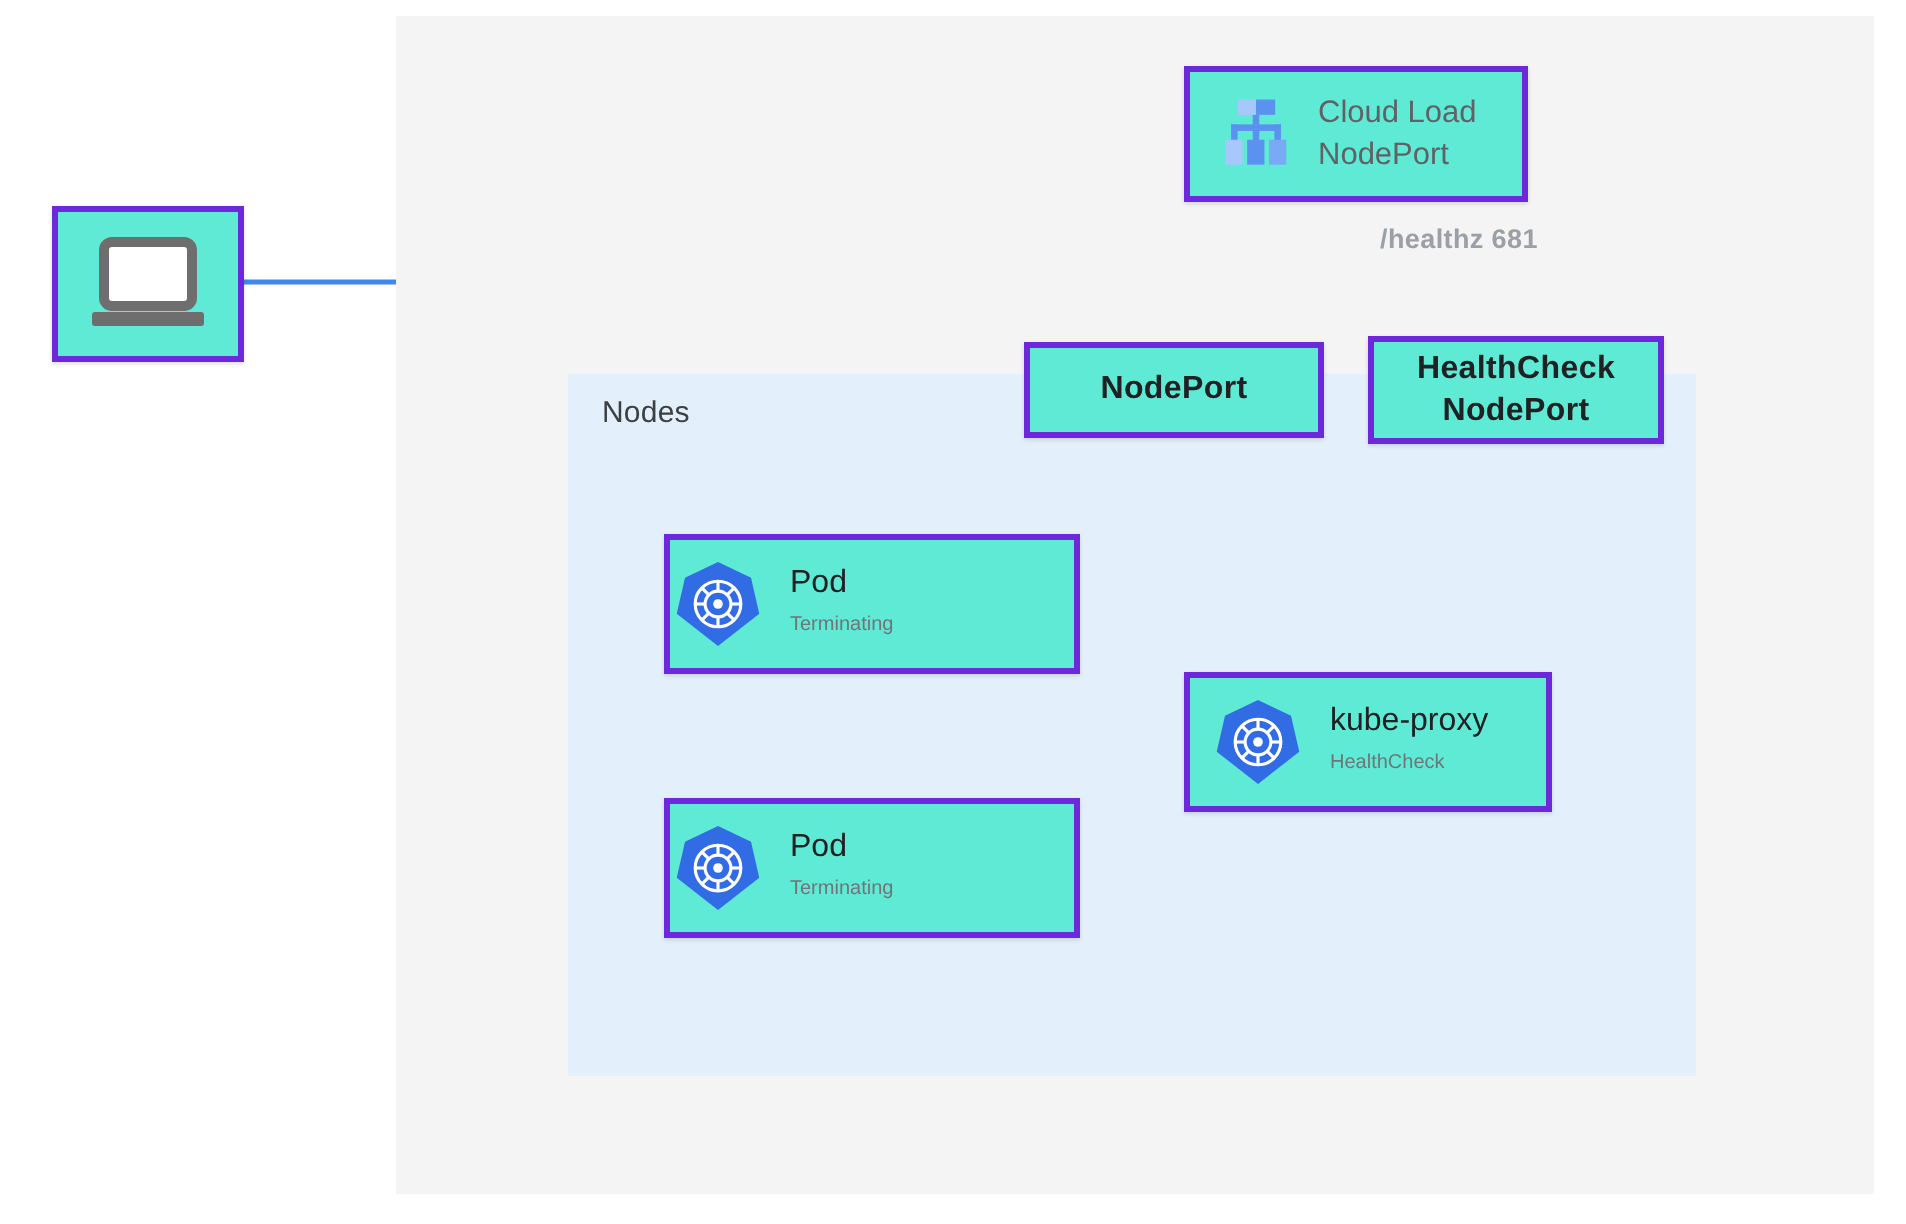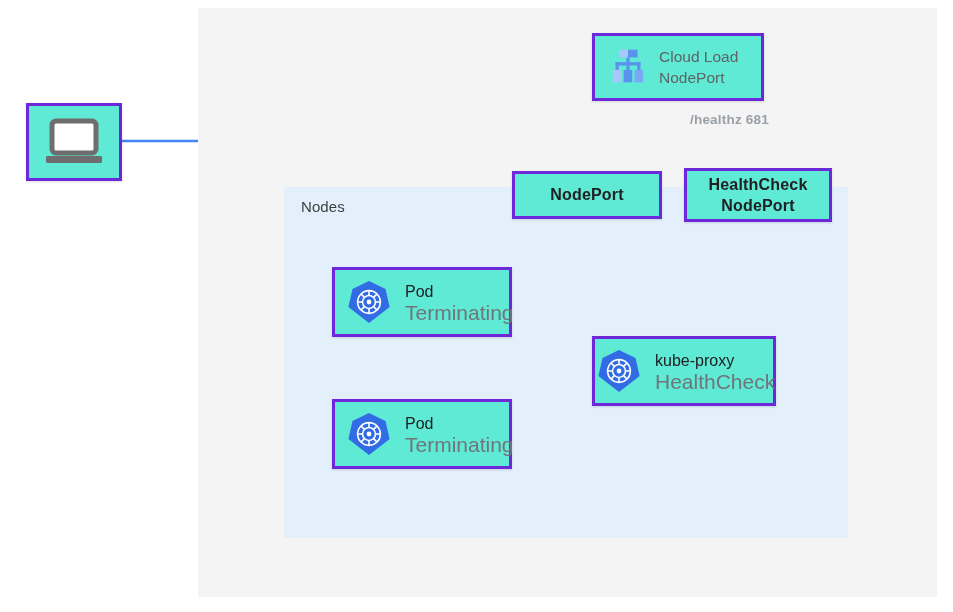--- a/index.html
+++ b/index.html
@@ -91,40 +91,40 @@
     text-align: center;
   }
   #hcnodeport-label {
     font-size: 16px; font-weight: bold; color: #202124;
     line-height: 21px; letter-spacing: .2px;
   }
 
   
   .pod-node {
     left: 332px;
-    width: 180px; height: 70px;
+    width: 208px; height: 70px;
     display: flex; align-items: center;
-    padding-left: 10px;
   }
   #pod-node-1 { top: 267px; }
   #pod-node-2 { top: 399px; }
   .k8s-icon { width: 48px; height: 48px; flex: 0 0 48px; }
   .node-text { margin-left: 12px; }
   .node-title {
     font-size: 16px; color: #202124; line-height: 20px;
   }
   .node-sub {
-    font-size: 21px; color: #70757a; line-height: 21px;
+    font-size: 10px; color: #70757a; line-height: 21px;
   }
 
   
   #kubeproxy-node {
     left: 592px; top: 336px;
     width: 184px; height: 70px;
     display: flex; align-items: center;
+    padding-left: 10px;
   }
 
   
   #healthz-label {
     left: 690px; top: 112px;
     font-size: 13.5px; font-weight: bold;
     color: #9aa0a6; letter-spacing: .2px;
   }
 </style>
 </head>

